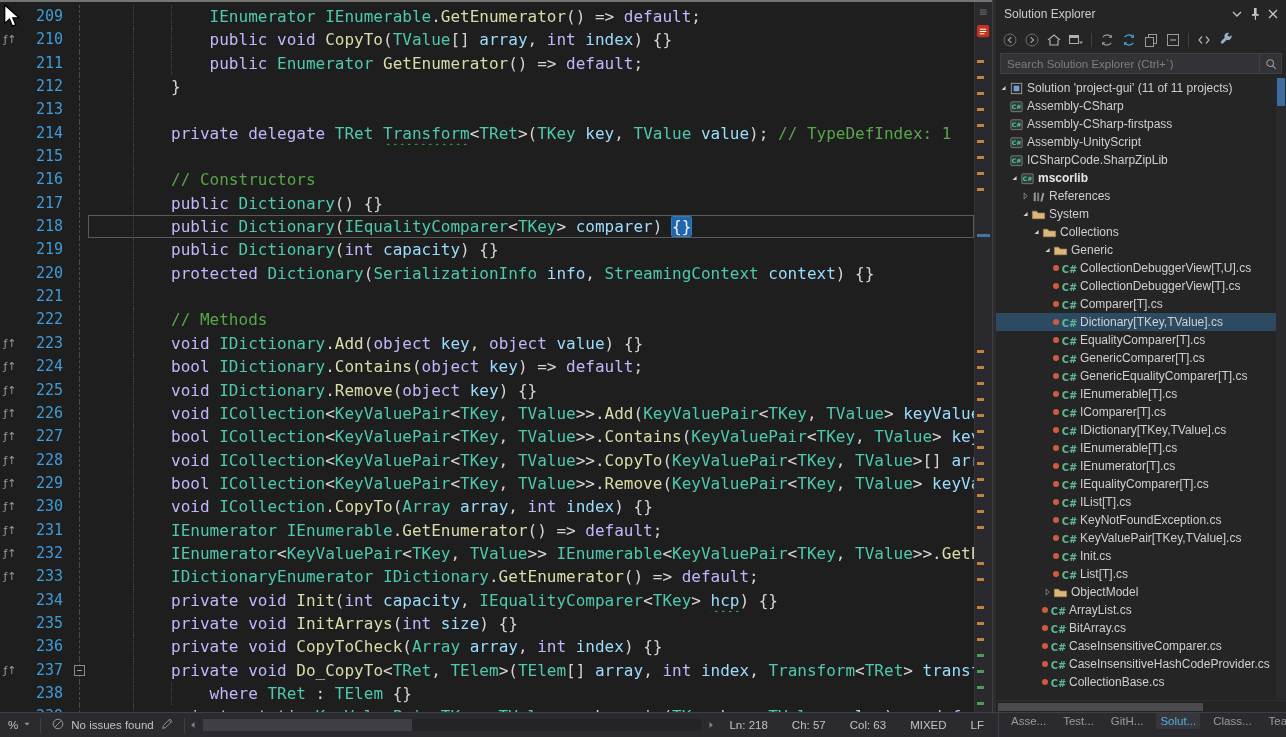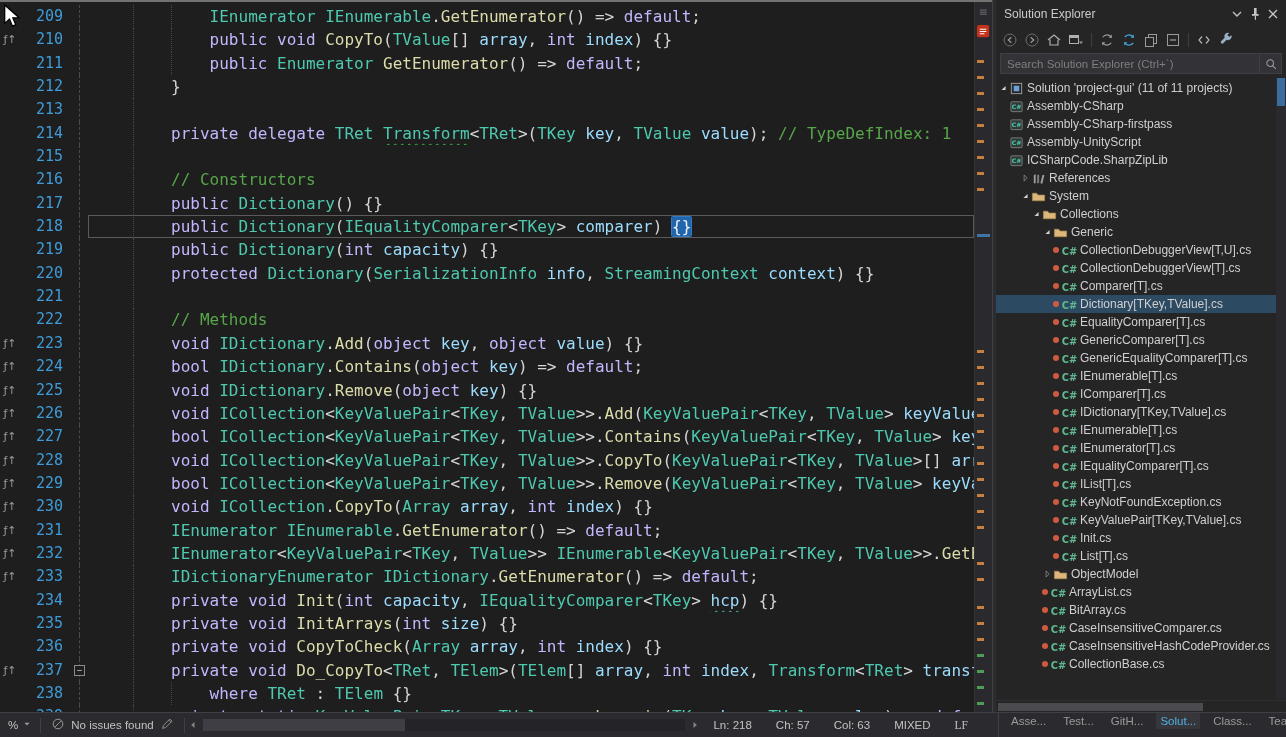--- a/index.html
+++ b/index.html
@@ -77,21 +77,21 @@
   .statusbar { height:25px; background:#2b2b2f; border-top:1px solid #3f3f46; display:flex;
                align-items:center; font-size:11.5px; color:#c2c2c2; }
   .zoom { display:flex; align-items:center; gap:4px; padding:0 8px; cursor:pointer; }
   .sdiv { width:1px; height:15px; background:#3f3f46; }
   .healthseg { display:flex; align-items:center; gap:6px; padding:0 10px; cursor:pointer; }
   .hsarrow { width:16px; height:16px; display:flex; align-items:center; justify-content:center; cursor:pointer; }
   .hstrack { flex:1; height:12px; background:#242428; position:relative; margin:0 2px; cursor:pointer; }
   .hstrack .thumb { position:absolute; left:0; top:0; height:12px; width:42%; background:#3e3e44; }
   .poscluster { display:flex; align-items:center; padding:0 14px 0 10px; gap:0; }
   .positem { margin-right:24px; cursor:pointer; }
-  .positem:last-child { margin-right:16px;font-family:Liberation Serif, serif; }
+  .positem:last-child { margin-right:0; }
   .paneltabs { width:288px; flex:none; display:flex; align-items:flex-start; gap:9px; padding-left:8px;
                border-left:1px solid #3f3f46; height:100%; }
   .ptab { color:#9a9a9a; cursor:pointer; padding:2px 4px; }
   .ptab.active { color:#4fb0e8; background:#37373b; border-radius:2px; }
 
   .cursor-svg { position:absolute; left:2px; top:2px; z-index:50; pointer-events:none; }
 </style>
 </head>
 <body>
 
@@ -480,20 +480,34 @@
             <span class="tlabel">Assembly-UnityScript</span>
           </div>
           <div class="trow" style="padding-left: 13px;">
             <span class="ticon">
               <svg width="15" height="15" viewBox="0 0 16 16" fill="none" xmlns="http://www.w3.org/2000/svg">
                 <rect x="2" y="3" width="12" height="10.5" rx="1" fill="#2f3b37" stroke="#8f8f8f" stroke-width="0.8"></rect>
                 <text x="8" y="11" font-size="6.5" fill="#4ec9b0" text-anchor="middle" font-family="DejaVu Sans, sans-serif" font-weight="bold">C#</text>
               </svg>
             </span>
             <span class="tlabel">ICSharpCode.SharpZipLib</span>
+          </div>
+          <div class="trow bold" style="padding-left: 13px;">
+            <span class="chev">
+              <svg width="11" height="14" viewBox="0 0 16 16" fill="none" xmlns="http://www.w3.org/2000/svg">
+                <path d="M11 5 v6 h-6 z" fill="#d4d4d4"></path>
+              </svg>
+            </span>
+            <span class="ticon">
+              <svg width="15" height="15" viewBox="0 0 16 16" fill="none" xmlns="http://www.w3.org/2000/svg">
+                <rect x="2" y="3" width="12" height="10.5" rx="1" fill="#2f3b37" stroke="#8f8f8f" stroke-width="0.8"></rect>
+                <text x="8" y="11" font-size="6.5" fill="#4ec9b0" text-anchor="middle" font-family="DejaVu Sans, sans-serif" font-weight="bold">C#</text>
+              </svg>
+            </span>
+            <span class="tlabel">mscorlib</span>
           </div>
           <div class="trow" style="padding-left: 24px;">
             <span class="chev">
               <svg width="11" height="14" viewBox="0 0 16 16" fill="none" xmlns="http://www.w3.org/2000/svg">
                 <path d="M6 3.5 L10.5 8 L6 12.5 z" stroke="#9d9d9d"></path>
               </svg>
             </span>
             <span class="ticon">
               <svg width="15" height="15" viewBox="0 0 16 16" fill="none" xmlns="http://www.w3.org/2000/svg">
                 <path d="M3 13 V4.5 l2-1.2 V13 z" fill="#9d9d9d"></path>

